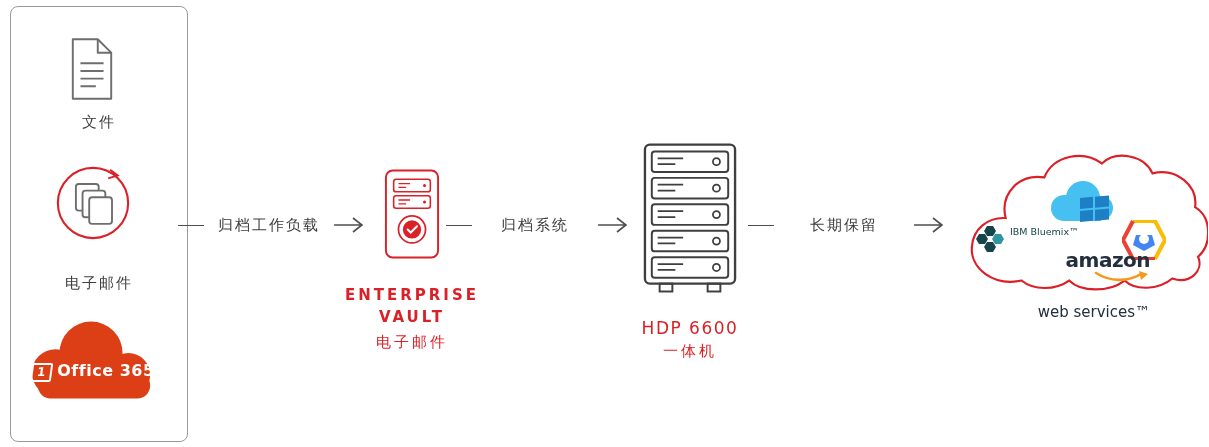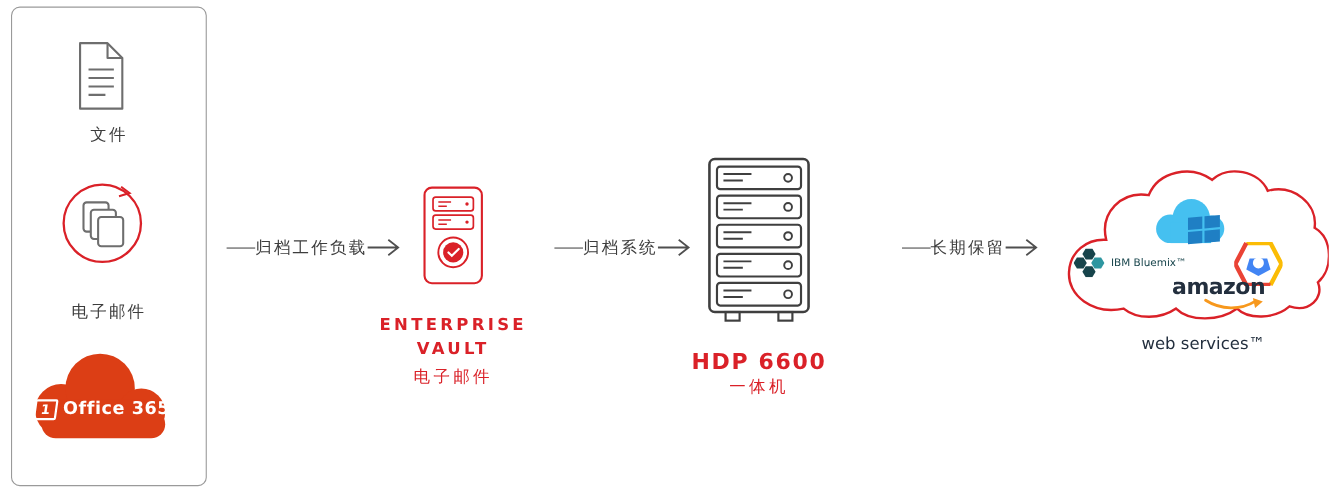--- a/index.html
+++ b/index.html
@@ -12,33 +12,33 @@
   .src-label{left:0;width:100%;text-align:center;font-size:15px;letter-spacing:2px;color:#3d3d3d;}
 
   
   .o365-wrap{left:13px;top:300px;width:138px;height:104px;}
   .o365-text{position:absolute;left:0;top:54px;width:100%;text-align:center;color:#fff;
              font-size:16px;font-weight:bold;letter-spacing:.5px;white-space:nowrap;}
   .o365-one{display:inline-block;transform:skewX(-8deg);border:2px solid #fff;border-radius:2px;
             padding:0 4px;margin-right:5px;font-size:12px;font-weight:bold;line-height:15px;}
 
   
-  .connector{display:flex;align-items:center;justify-content:flex-end;height:24px;}
+  .connector{display:flex;align-items:center;justify-content:space-between;height:24px;}
   .lead-line{width:26px;height:0;border-top:1.6px solid #4f4f4f;}
   .flow-label{font-size:15px;letter-spacing:2px;color:#3d3d3d;white-space:nowrap;}
 
   
   .caption{position:absolute;text-align:center;color:#da2128;}
   .cap-big{font-size:15px;font-weight:600;letter-spacing:3px;line-height:22px;}
   .cap-sub{font-size:15px;font-weight:500;letter-spacing:3px;line-height:22px;margin-top:3px;}
-  .hdp-big{font-size:20px;font-weight:700;letter-spacing:1.5px;line-height:24px;}
+  .hdp-big{font-size:17px;font-weight:400;letter-spacing:1.5px;line-height:24px;}
 
   
   .cloud-wrap{left:960px;top:146px;width:248px;height:160px;}
-  .ibm-block{position:absolute;left:16px;top:80px;display:flex;align-items:center;gap:4px;}
+  .ibm-block{position:absolute;left:16px;top:80px;display:flex;gap:4px;}
   .ibm-text{font-size:9.5px;color:#17444b;font-weight:500;white-space:nowrap;}
   .amazon-block{position:absolute;left:74px;top:104px;width:116px;text-align:right;line-height:1;}
   .amazon-word{font-size:20px;font-weight:bold;letter-spacing:-0.5px;color:#232f3e;display:block;}
   .amazon-sub{font-size:15px;color:#232f3e;display:block;margin-top:19px;}
 </style>
 </head>
 <body>
 
 <div class="canvas">
 

